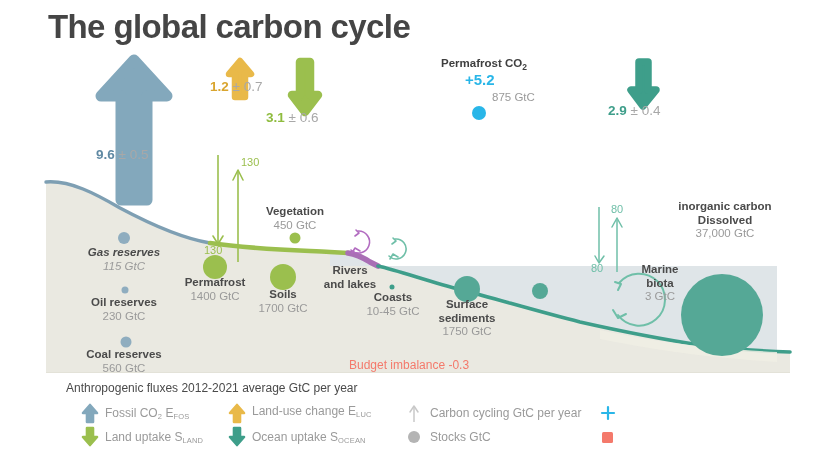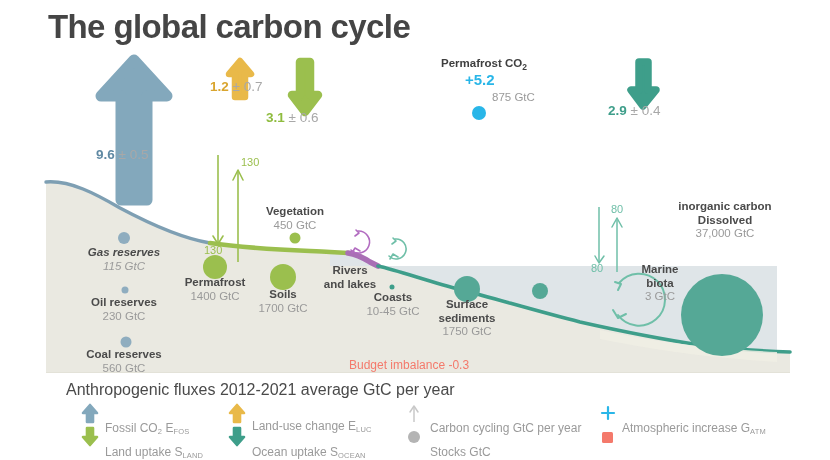--- a/index.html
+++ b/index.html
@@ -36,22 +36,22 @@
 
   
   .atm-t{position:absolute;font-size:11.5px;font-weight:bold;color:#3f3f3f;white-space:nowrap;}
   .atm-v{position:absolute;font-size:15px;font-weight:bold;color:#29b6e8;white-space:nowrap;}
   .atm-s{position:absolute;font-size:11.5px;color:#9a9a9a;white-space:nowrap;}
 
   
   .bimb{position:absolute;font-size:12px;font-weight:normal;color:#f4796b;white-space:nowrap;text-align:center;}
 
   
-  .lg-head{position:absolute;left:66px;top:381px;font-size:16px;color:#4a4a4a;white-space:nowrap;}
-  .lg-item{position:absolute;font-size:12px;color:#9a9a9a;white-space:nowrap;margin-top:15px;}
+  .lg-head{position:absolute;left:66px;top:381px;font-size:12px;color:#4a4a4a;white-space:nowrap;}
+  .lg-item{position:absolute;font-size:12px;color:#9a9a9a;white-space:nowrap;}
   .lg-item sub{font-size:7.5px;vertical-align:baseline;position:relative;top:2px;letter-spacing:0.2px;}
   .lg-ico{position:absolute;}
   sub.nrm{font-size:8.5px;}
 </style>
 </head>
 <body>
 
 <div id="stage">
 
   <svg id="bg" viewBox="0 0 830 460">
@@ -274,21 +274,18 @@
 
   <svg class="lg-ico" style="left:406px;top:429px;" width="16" height="16">
     <circle cx="8" cy="8" r="6" fill="#b4b4b4"></circle>
   </svg>
   <div class="lg-item" style="left:430px;top:430px;">Stocks GtC</div>
 
   <svg class="lg-ico" style="left:600px;top:405px;" width="16" height="16">
     <line x1="8" y1="2" x2="8" y2="14" stroke="#29b6e8" stroke-width="2.2" stroke-linecap="round"></line>
     <line x1="2" y1="8" x2="14" y2="8" stroke="#29b6e8" stroke-width="2.2" stroke-linecap="round"></line>
   </svg>
-  <div class="lg-item" style="left:622px;top:406px;">
-    <span>Atmospheric increase G</span><sub>ATM</sub>
-  </div>
 
   <svg class="lg-ico" style="left:600px;top:429px;" width="16" height="16">
     <rect x="2" y="3" width="11" height="11" rx="1.5" fill="#f4796b"></rect>
   </svg>
 
 </div>
 
 </body></html>

